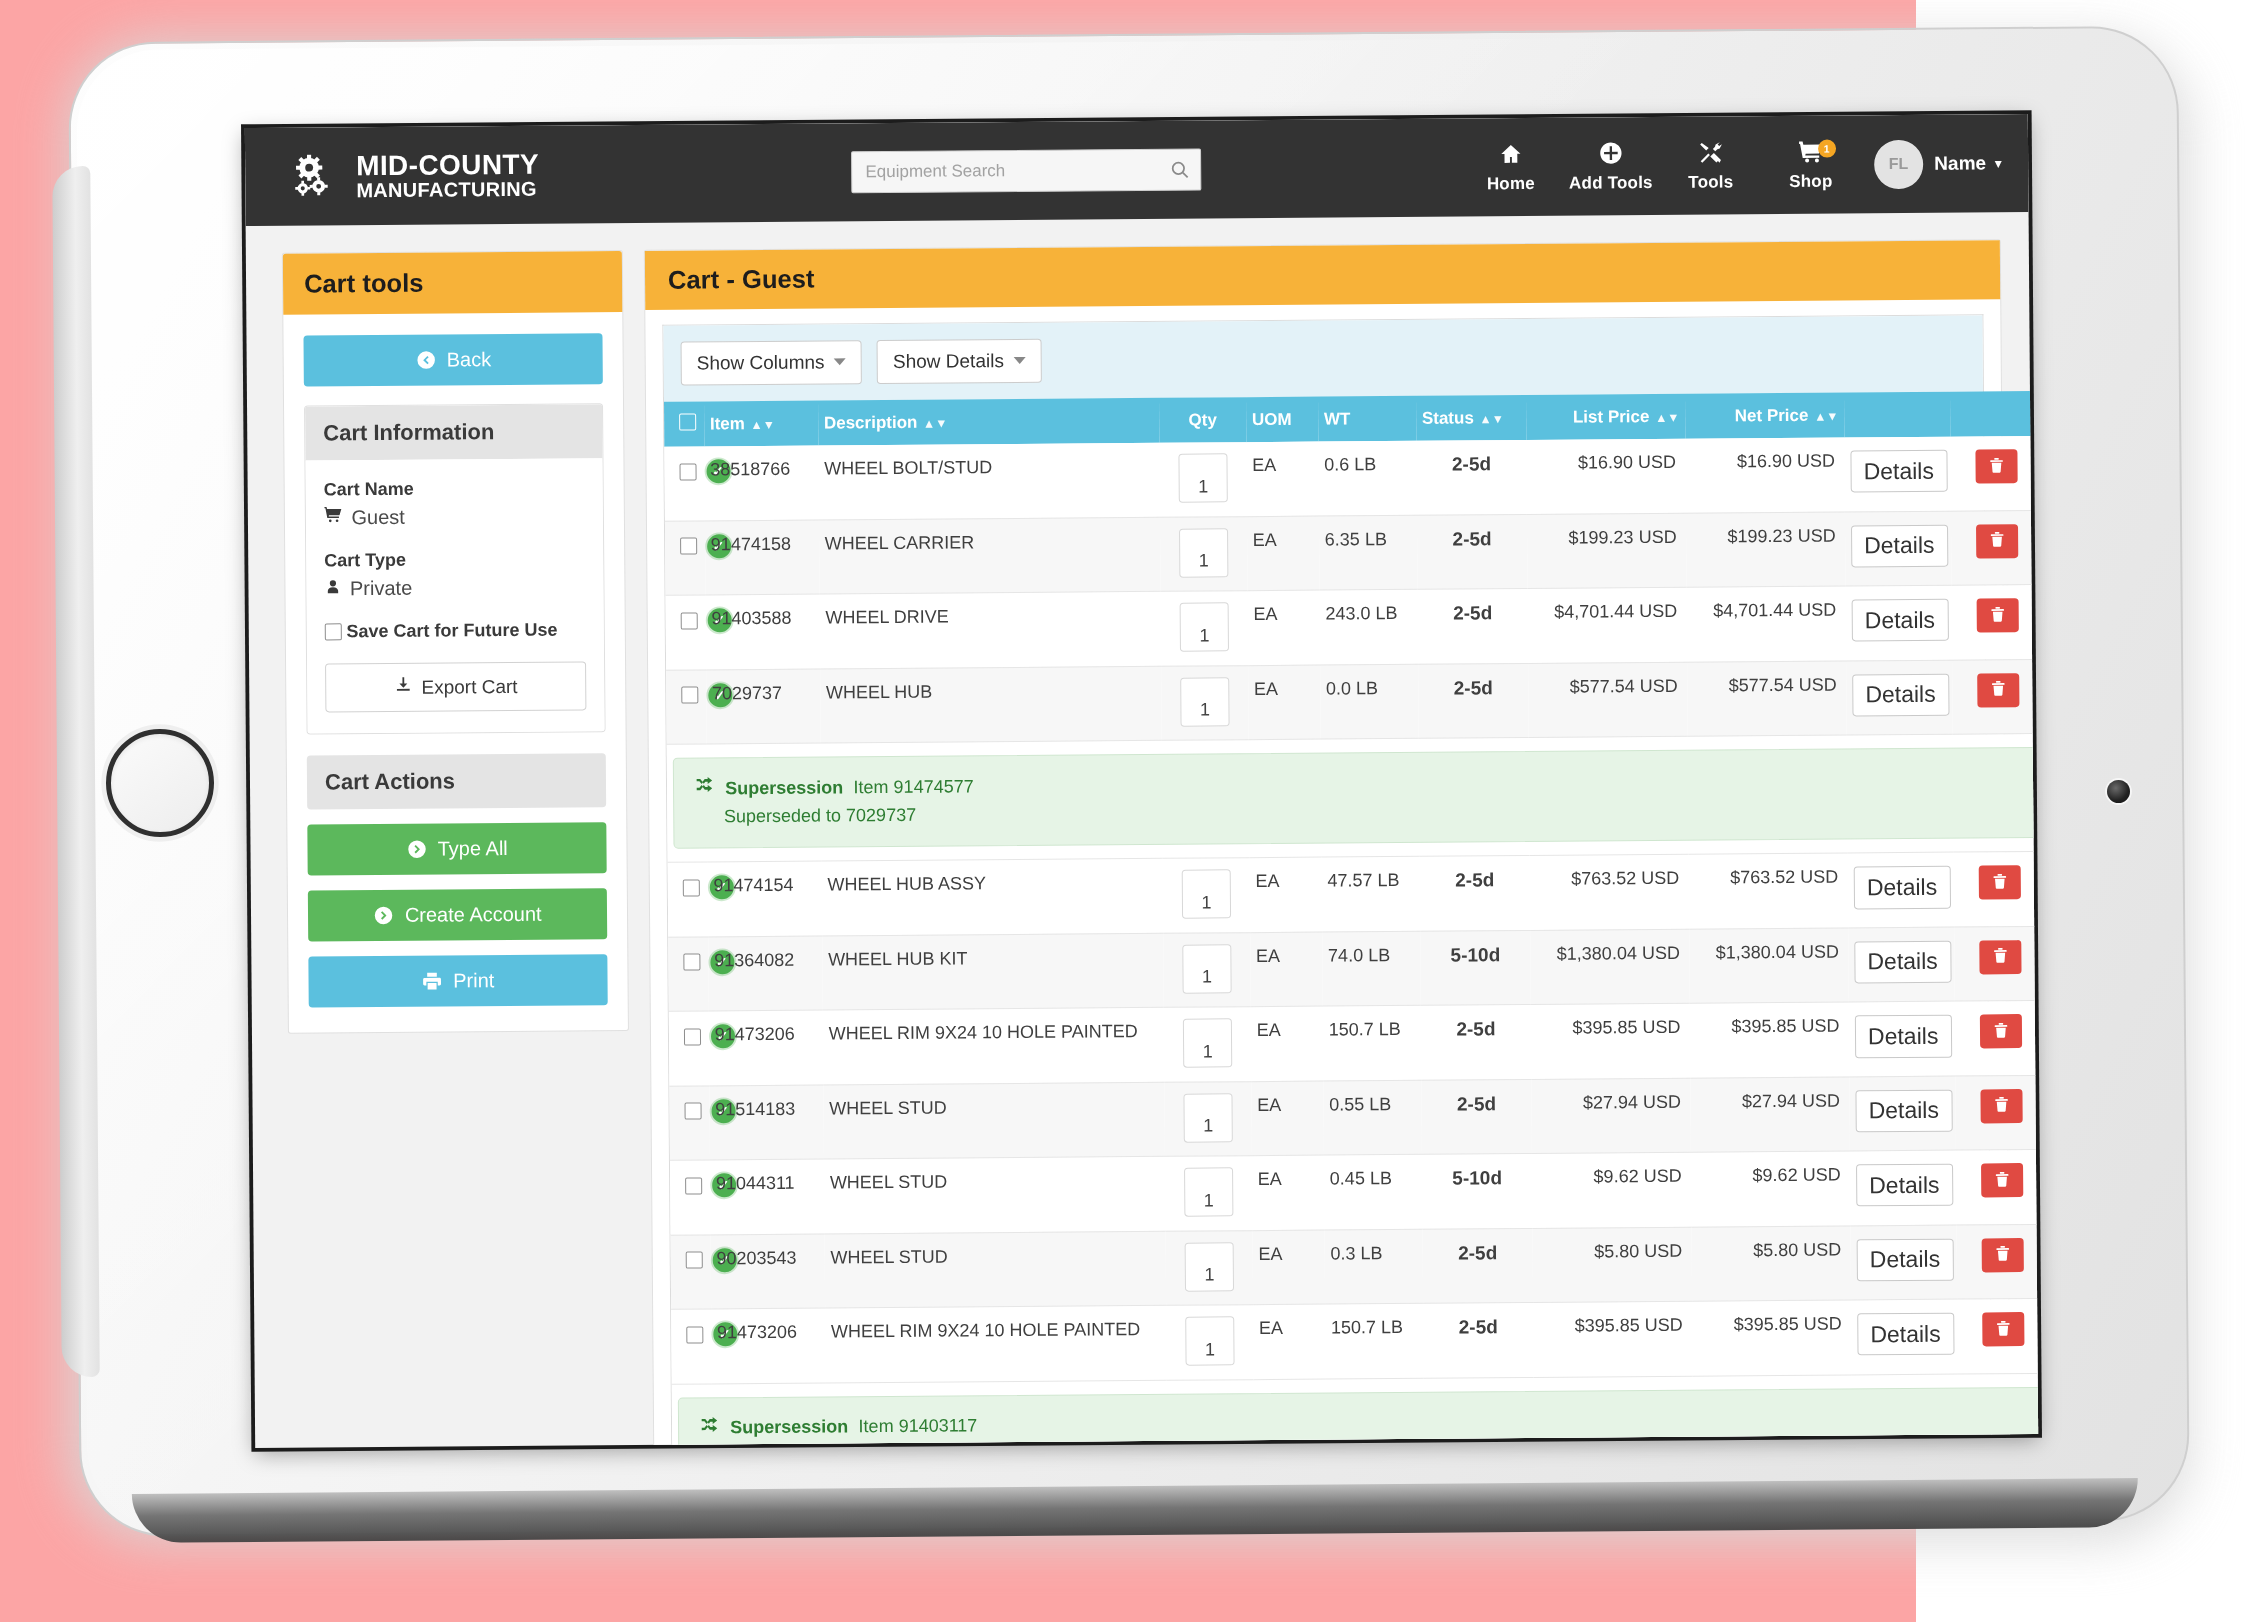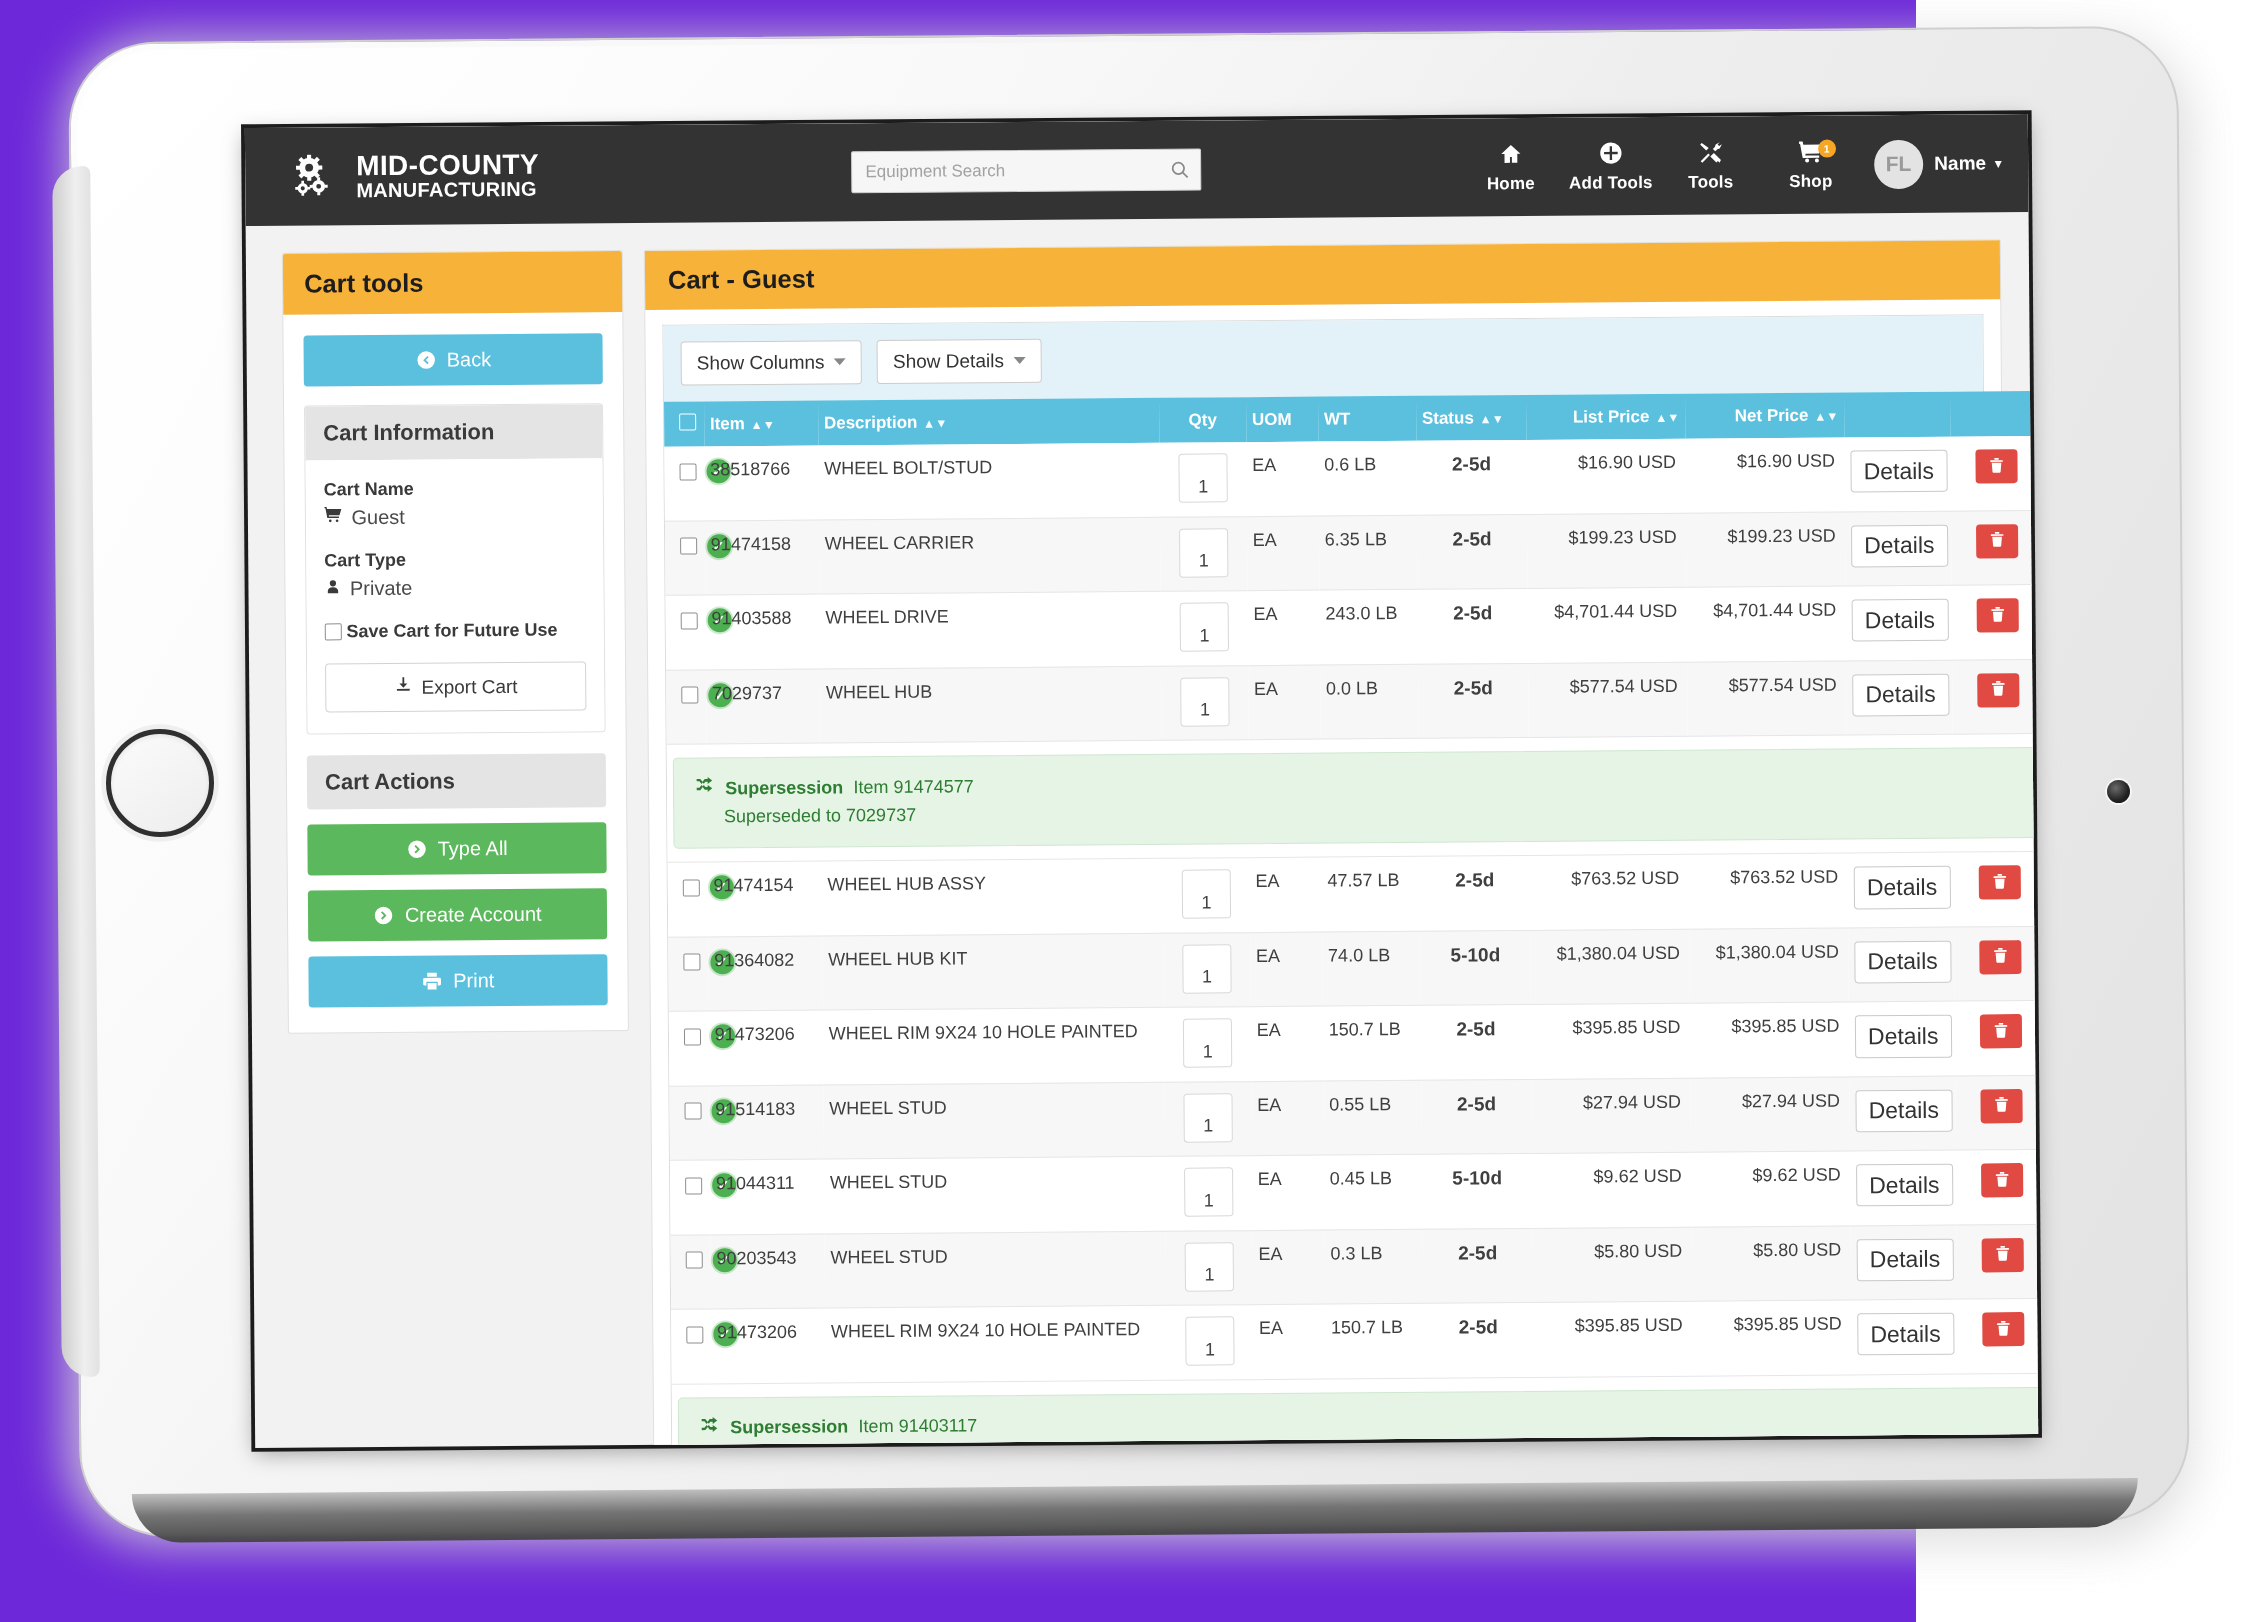--- a/index.html
+++ b/index.html
@@ -10,21 +10,21 @@
     background: #ffffff;
     font-family: "Liberation Sans", sans-serif;
     overflow: hidden;
   }
 
   
   #stage {
     position: relative;
     width: 1916px;
     height: 1623px;
-    background: #6d28d9;
+    background: #fca5a5;
   }
 
   .device-shadow {
     position: absolute;
     left: 66px; top: 38px;
     width: 2125px; height: 1505px;
     border-radius: 91px;
     background: #d8d8d8;
     filter: blur(24.6px);
     opacity: .85;
@@ -167,21 +167,21 @@
   }
   .user-chip {
     display: flex; align-items: center; gap: 11.4px;
     margin-left: 13.2px; cursor: pointer;
   }
   .avatar {
     width: 49px; height: 49px;
     border-radius: 50%;
     background: #e3e3e3;
     color: #9a9a9a;
-    font-size: 21px; font-weight: 700;
+    font-size: 16px; font-weight: 700;
     display: flex; align-items: center; justify-content: center;
   }
   .user-name { color: #fff; font-size: 19px; font-weight: 700; }
   .caret-down { color: #fff; font-size: 14px; margin-left: -2.8px; }
 
   
   .page {
     display: flex;
     gap: 21px;
     padding: 26.5px 28px 0 36px;

